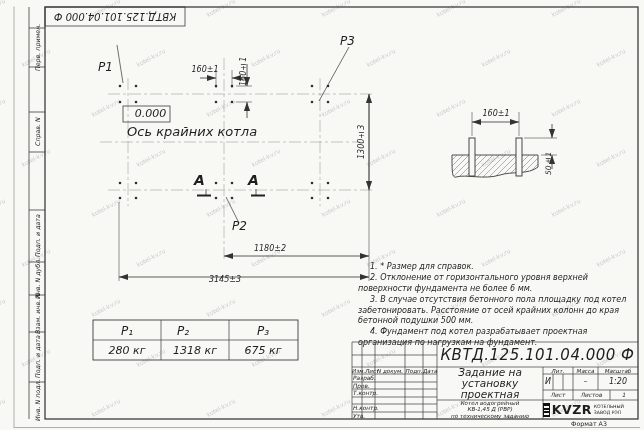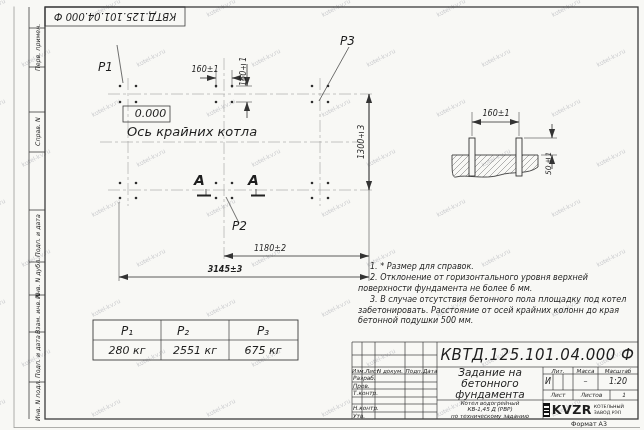--- a/index.html
+++ b/index.html
@@ -202,52 +202,53 @@
   <div class="t" style="left:340px;top:34px;font-size:12px;">P3</div>
   <div class="t" style="left:232px;top:219px;font-size:12px;">P2</div>
   <div class="t c" style="left:188px;top:65px;width:34px;font-size:8px;">160±1</div>
   <div class="t vtext" style="left:238px;top:56px;width:11px;height:30px;font-size:8px;">160±1</div>
   <div class="t vtext" style="left:356px;top:118px;width:11px;height:48px;font-size:8px;">1300±3</div>
   <div class="t c" style="left:123px;top:106px;width:55px;height:16px;line-height:16px;font-size:11px;">0.000</div>
   <div class="t" style="left:127px;top:124px;font-size:13px;">Ось крайних котла</div>
   <div class="t" style="left:194px;top:172px;font-size:14px;font-weight:600;">А</div>
   <div class="t" style="left:248px;top:172px;font-size:14px;font-weight:600;">А</div>
   <div class="t c" style="left:240px;top:244px;width:60px;font-size:8px;">1180±2</div>
-  <div class="t c" style="left:195px;top:265px;width:60px;font-size:8px;font-weight:bold;">3145±3</div>
+  <div class="t c" style="left:195px;top:275px;width:60px;font-size:8px;">3145±3</div>
 
   <div class="t c" style="left:474px;top:109px;width:44px;font-size:8px;">160±1</div>
   <div class="t vtext" style="left:543px;top:146px;width:10px;height:34px;font-size:7.5px;">50±1</div>
 
   <div class="t" style="left:358px;top:262px;width:278px;font-size:8px;line-height:10.4px;white-space:normal;">
     <p class="note">1. * Размер для справок.</p>
     <p class="note">2. Отклонение от горизонтального уровня верхней поверхности фундамента не более 6 мм.</p>
     <p class="note">3. В случае отсутствия бетонного пола площадку под котел забетонировать. Расстояние от осей крайних колонн до края бетонной подушки 500 мм.</p>
+    <p class="note">4. Фундамент под котел разрабатывает проектная организация по нагрузкам на фундамент.</p>
   </div>
 
   <div class="t c" style="left:93px;top:324px;width:68px;font-size:12px;">P₁</div>
   <div class="t c" style="left:149px;top:324px;width:68px;font-size:12px;">P₂</div>
   <div class="t c" style="left:229px;top:324px;width:68px;font-size:12px;">P₃</div>
   <div class="t c" style="left:93px;top:344px;width:68px;font-size:11px;">280 кг</div>
-  <div class="t c" style="left:161px;top:344px;width:68px;font-size:11px;">2551 кг</div>
+  <div class="t c" style="left:161px;top:344px;width:68px;font-size:11px;">1318 кг</div>
   <div class="t c" style="left:229px;top:344px;width:68px;font-size:11px;">675 кг</div>
 
   <div class="t c" style="left:437px;top:344px;width:201px;height:23px;line-height:23px;font-size:15px;letter-spacing:0.5px;">КВТД.125.101.04.000 Ф</div>
 
   <div class="t c" style="left:352px;top:368px;width:23px;font-size:5.6px;">Изм.Лист</div>
   <div class="t c" style="left:375px;top:368px;width:30px;font-size:5.6px;">N докум.</div>
   <div class="t c" style="left:405px;top:368px;width:18px;font-size:5.6px;">Подп.</div>
   <div class="t c" style="left:423px;top:368px;width:14px;font-size:5.6px;">Дата</div>
 
   <div class="t" style="left:353px;top:375px;font-size:5.8px;">Разраб.</div>
   <div class="t" style="left:353px;top:382.5px;font-size:5.8px;">Пров.</div>
   <div class="t" style="left:353px;top:390px;font-size:5.8px;">Т.контр.</div>
   <div class="t" style="left:353px;top:405px;font-size:5.8px;">Н.контр.</div>
   <div class="t" style="left:353px;top:412.5px;font-size:5.8px;">Утв.</div>
 
-  <div class="t flexc" style="left:437px;top:367px;width:106px;height:33px;text-align:center;font-size:10.5px;line-height:11px;">Задание на бетонного фундамента</div>
+  <div class="t flexc" style="left:437px;top:367px;width:106px;height:33px;text-align:center;font-size:10.5px;line-height:11px;">Задание на установку проектная</div>
 
   <div class="t flexcol" style="left:437px;top:400px;width:106px;height:19px;font-size:5.6px;line-height:6.2px;text-align:center;">
     <span>Котел водогрейный</span>
     <span>КВ-1,45 Д (РВР)</span>
     <span>по техническому заданию</span>
   </div>
 
   <div class="t c" style="left:543px;top:368px;width:30px;font-size:5.6px;">Лит.</div>
   <div class="t c" style="left:573px;top:368px;width:25px;font-size:5.6px;">Масса</div>
   <div class="t c" style="left:598px;top:368px;width:40px;font-size:5.6px;">Масштаб</div>

